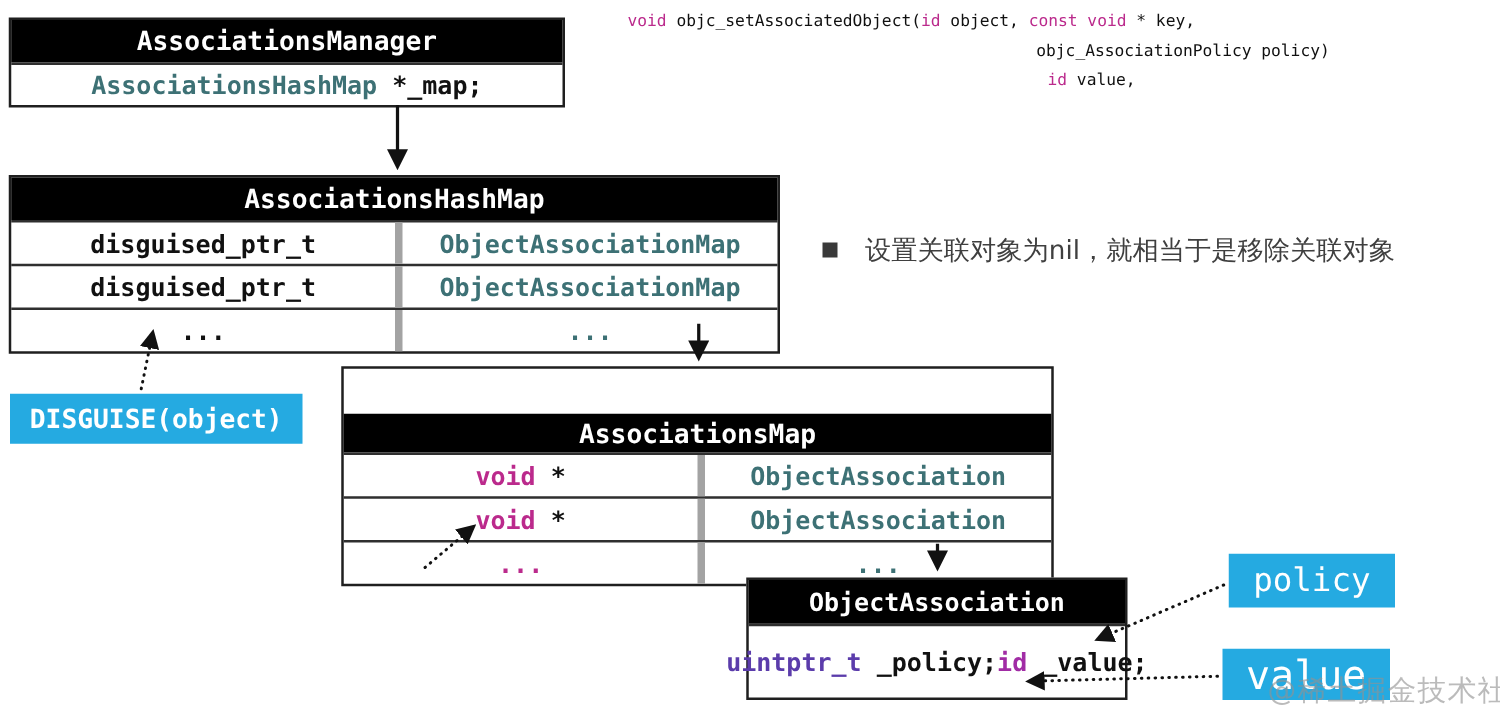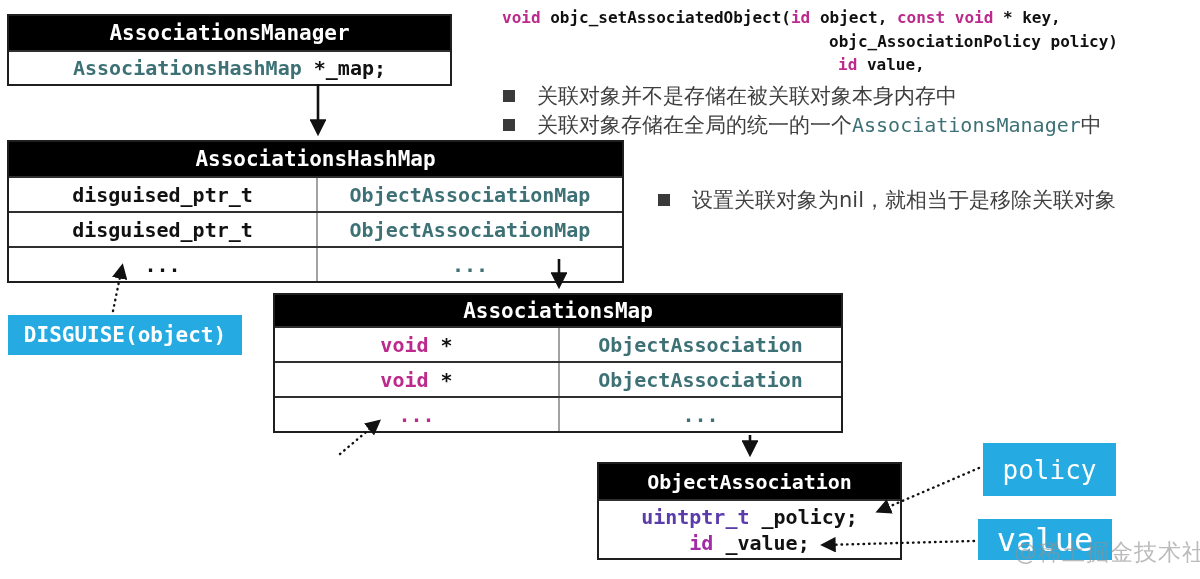--- a/index.html
+++ b/index.html
@@ -5,27 +5,27 @@
   html,body{margin:0;padding:0;background:#fff;}
   .canvas{position:relative;width:1200px;height:579px;background:#fff;overflow:hidden;
           font-family:"DejaVu Sans Mono","Liberation Mono",monospace;}
   
   .tbl{position:absolute;border:2px solid #1f1f1f;background:#fff;box-sizing:border-box;}
   .tbl-header{background:#000;color:#fff;font-weight:bold;font-size:21px;
               display:flex;align-items:center;justify-content:center;white-space:pre;}
   .trow{display:flex;border-top:2px solid #2f2f2f;box-sizing:border-box;}
   .cell{display:flex;align-items:center;justify-content:center;font-size:20px;font-weight:bold;
         color:#111;white-space:pre;box-sizing:border-box;}
-  .cell.right{border-left:2px solid #a3a3a3;flex:1;}
+  .cell.right{border-left:6px solid #a3a3a3;flex:1;}
   .t-teal{color:#3d7175;}
   .t-mag{color:#bb2a8c;}
   .t-pur{color:#5b3cab;}
   .t-pmag{color:#a12ca5;}
   
-  .code{position:absolute;left:502px;top:6px;font-size:16px;line-height:23.5px;color:#101010;font-weight:bold;}
+  .code{position:absolute;left:502px;top:6px;font-size:13px;line-height:23.5px;color:#101010;}
   .code .ln{white-space:pre;}
   .kw{color:#bb2a8c;}
   
   .bullets{position:absolute;font-family:"DejaVu Sans","Liberation Sans",sans-serif;
            font-size:21px;color:#3f3f3f;line-height:29px;}
   .bullet{display:flex;align-items:flex-start;}
   .sq{width:12px;height:12px;background:#3a3a3a;margin:8px 22px 0 0;flex:none;}
   .inline-code{font-family:"DejaVu Sans Mono","Liberation Mono",monospace;color:#3d7175;font-size:20px;}
   
   .callout{position:absolute;background:#25aae1;color:#fff;display:flex;align-items:center;
@@ -41,30 +41,20 @@
 <body>
 
 <div class="canvas">
 
   <div class="code">
     <div class="ln"><span class="kw">void</span><span> objc_setAssociatedObject(</span><span class="kw">id</span><span> object, </span><span class="kw">const void</span><span> * key,</span></div>
     <div class="ln" style="margin-left:327px;"><span>objc_AssociationPolicy policy)</span></div>
     <div class="ln" style="margin-left:336px;"><span class="kw">id</span><span> value,</span></div>
   </div>
 
-  <div class="bullets" style="left:503px;top:82px;width:680px;">
-    <div class="bullet">
-      <span class="sq"></span>
-      <span>关联对象并不是存储在被关联对象本身内存中</span>
-    </div>
-    <div class="bullet">
-      <span class="sq"></span>
-      <span><span>关联对象存储在全局的统一的一个</span><span class="inline-code">AssociationsManager</span><span>中</span></span>
-    </div>
-  </div>
   <div class="bullets" style="left:658px;top:186px;width:520px;text-align:right;">
     <div class="bullet">
       <span class="sq"></span>
       <span>设置关联对象为nil，就相当于是移除关联对象</span>
     </div>
   </div>
 
   <div class="tbl" style="left:7px;top:14px;width:445px;">
     <div class="tbl-header" style="height:34px;">AssociationsManager</div>
     <div class="trow" style="height:34px;">
@@ -82,45 +72,45 @@
       <div class="cell" style="width:307px;">disguised_ptr_t</div>
       <div class="cell right t-teal">ObjectAssociationMap</div>
     </div>
     <div class="trow" style="height:35px;">
       <div class="cell" style="width:307px;">...</div>
       <div class="cell right t-teal">...</div>
     </div>
   </div>
 
   <div class="tbl" style="left:273px;top:293px;width:570px;">
-    <div class="tbl-header" style="height:31px;">AssociationsMap</div>
+    <div class="tbl-header" style="height:31px;margin-top:36px;">AssociationsMap</div>
     <div class="trow" style="height:35px;">
       <div class="cell" style="width:283px;"><span class="t-mag">void</span><span> *</span></div>
       <div class="cell right t-teal">ObjectAssociation</div>
     </div>
     <div class="trow" style="height:35px;">
       <div class="cell" style="width:283px;"><span class="t-mag">void</span><span> *</span></div>
       <div class="cell right t-teal">ObjectAssociation</div>
     </div>
     <div class="trow" style="height:35px;">
       <div class="cell" style="width:283px;"><span class="t-mag">...</span></div>
       <div class="cell right t-teal">...</div>
     </div>
   </div>
 
   <div class="tbl" style="left:597px;top:462px;width:305px;">
     <div class="tbl-header" style="height:35px;font-size:20px;">ObjectAssociation</div>
-    <div class="trow" style="height:59px;flex-direction:column;justify-content:center;align-items:center;">
+    <div class="trow" style="height:59px;flex-direction:row;justify-content:center;align-items:center;">
       <div class="cell" style="height:27px;"><span class="t-pur">uintptr_t</span><span> _policy;</span></div>
       <div class="cell" style="height:26px;"><span class="t-pmag">id</span><span> _value;</span></div>
     </div>
   </div>
 
   <div class="callout" style="left:8px;top:315px;width:234px;height:40px;font-size:21px;font-weight:bold;">DISGUISE(object)</div>
-  <div class="callout" style="left:983px;top:443px;width:133px;height:53px;font-size:26px;">policy</div>
+  <div class="callout" style="left:983px;top:443px;width:133px;height:43px;font-size:26px;">policy</div>
   <div class="callout" style="left:978px;top:519px;width:134px;height:41px;font-size:32px;">value</div>
 
   <div class="watermark">@稀土掘金技术社区</div>
 
   <svg class="overlay" viewBox="0 0 1200 579">
     <defs>
       <marker id="ah" viewBox="0 0 10 10" refX="7.5" refY="5" markerWidth="6.5" markerHeight="6.5" orient="auto-start-reverse">
         <path d="M0,0 L10,5 L0,10 z" fill="#111"></path>
       </marker>
     </defs>

